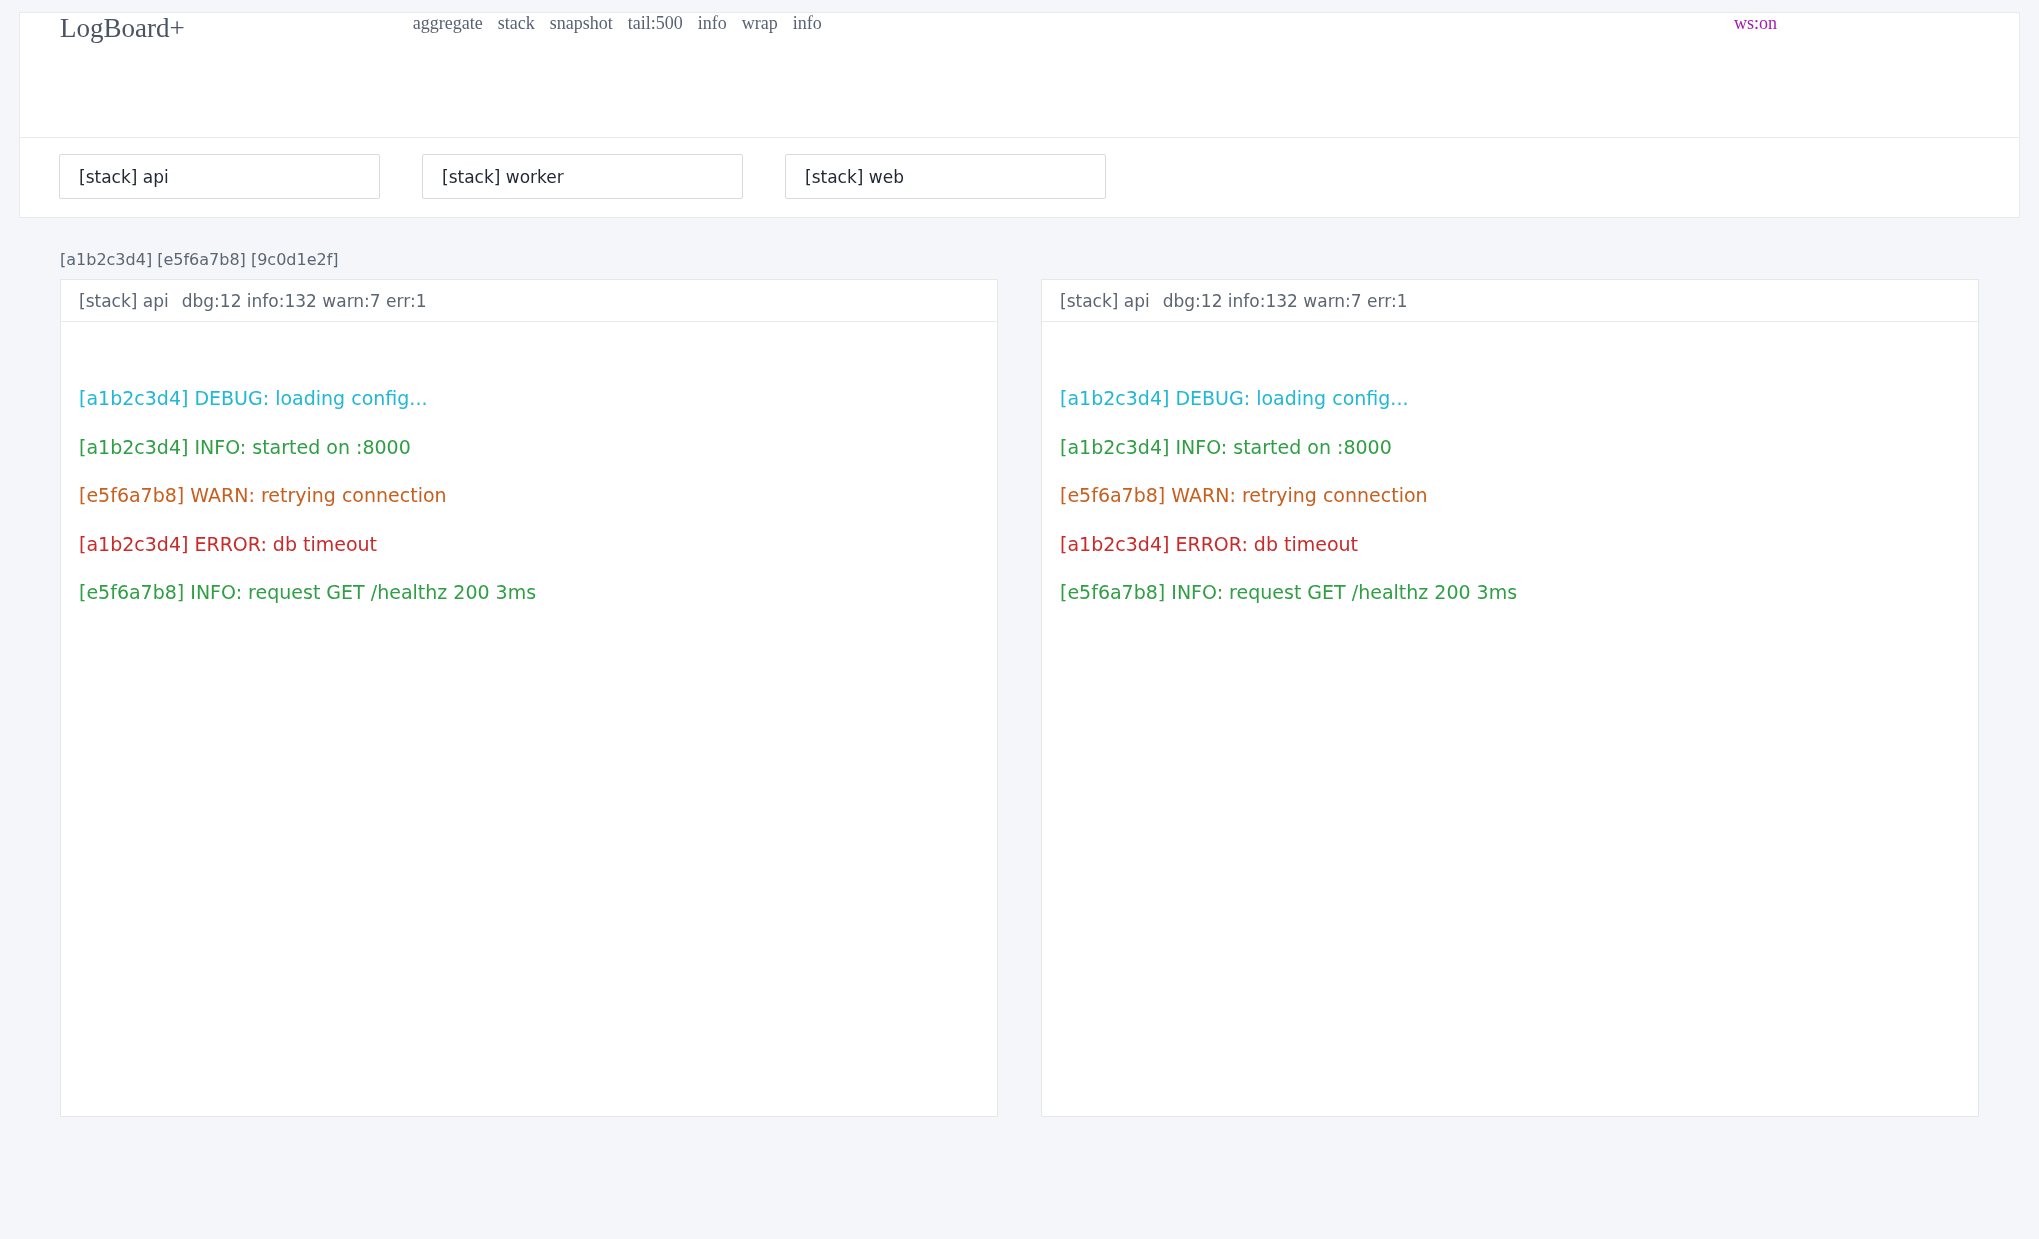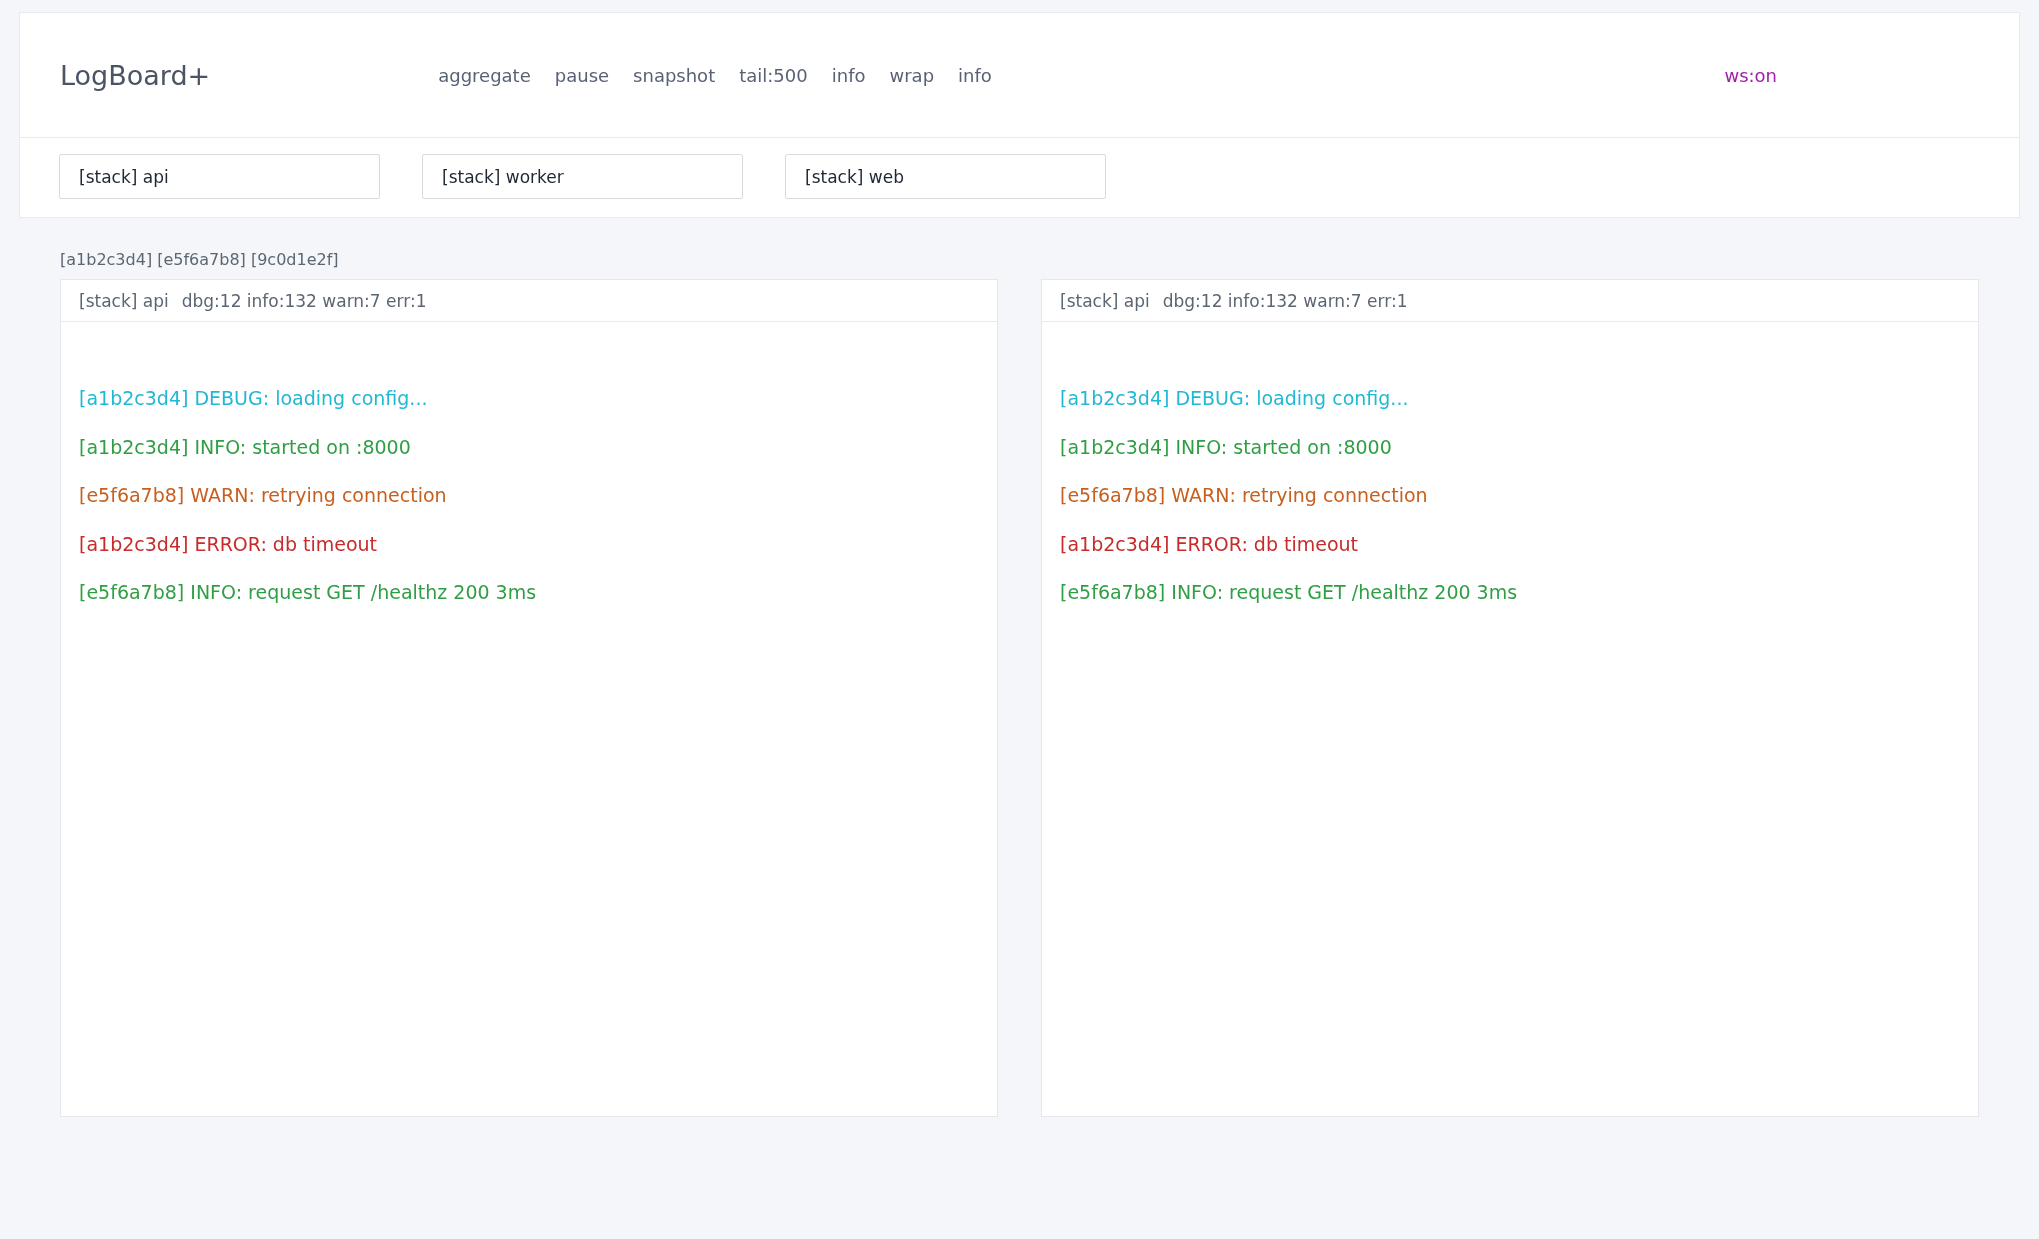--- a/index.html
+++ b/index.html
@@ -10,31 +10,32 @@
     overflow:hidden;
   }
   .card {
     margin:12px 19px 0;
     background:#ffffff;
     border:1px solid #e8eaee;
   }
   .row1 {
     height:124px;
     display:flex;
-    align-items:center;
+    align-items:flex-start;
     padding-left:40px;
+    font-family:Liberation Serif, serif;
   }
   .app-title {
     font-size:27px;
     color:#4b5464;
   }
   .menu {
     margin-left:228px;
     display:flex;
-    gap:24px;
+    gap:15px;
     font-size:18px;
     color:#596275;
   }
   .menu-item { cursor:pointer; }
   .ws-status {
     margin-left:auto;
     margin-right:242px;
     font-size:18px;
     color:#a21caf;
   }
@@ -98,21 +99,21 @@
 </head>
 <body>
 
 <div class="page">
 
   <div class="card">
     <div class="row1">
       <div class="app-title">LogBoard+</div>
       <nav class="menu">
         <span class="menu-item">aggregate</span>
-        <span class="menu-item">pause</span>
+        <span class="menu-item">stack</span>
         <span class="menu-item">snapshot</span>
         <span class="menu-item">tail:500</span>
         <span class="menu-item">info</span>
         <span class="menu-item">wrap</span>
         <span class="menu-item">info</span>
       </nav>
       <span class="ws-status">ws:on</span>
     </div>
     <div class="row2">
       <input class="filter-input" type="text" value="[stack] api" style="">

